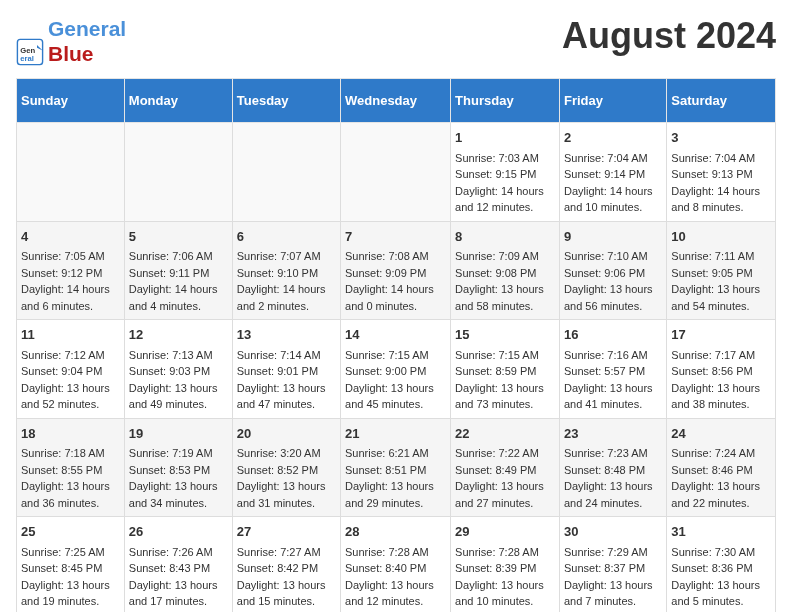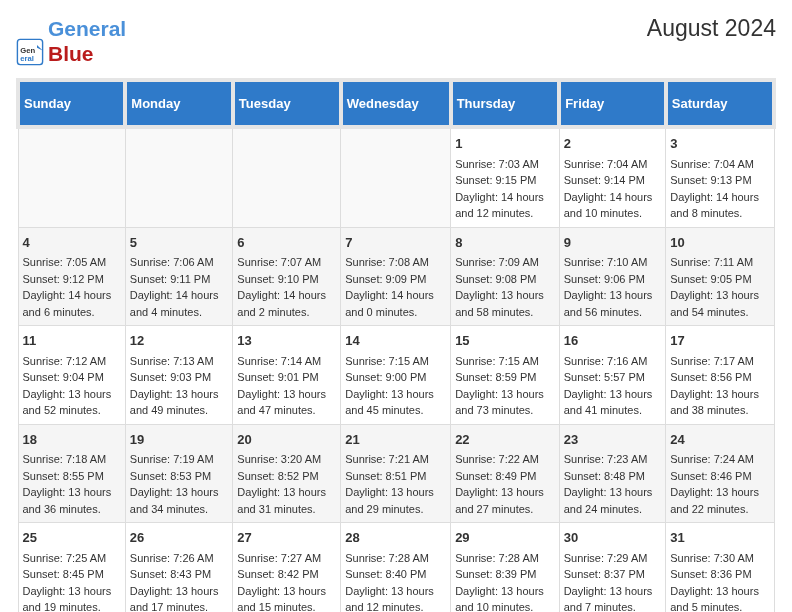--- a/index.html
+++ b/index.html
@@ -31,22 +31,22 @@
       color: #4a90d9;
     }
     .logo-icon {
       width: 28px;
       height: 28px;
     }
     .title-block {
       text-align: right;
     }
     .main-title {
-      font-size: 23px;
-      font-weight: normal;
+      font-size: 36px;
+      font-weight: bold;
       color: #333;
       line-height: 1.1;
     }
     .subtitle {
       font-size: 16px;
       color: #555;
     }
     table {
       width: 100%;
       border-collapse: collapse;
@@ -54,21 +54,21 @@
     }
     thead tr {
       background-color: #2f7ac9;
       color: #fff;
     }
     thead th {
       padding: 14px 4px;
       text-align: left;
       font-size: 13px;
       font-weight: bold;
-      border: 4px solid #e5e5e5;
+      border: 1px solid #e5e5e5;
     }
     tbody tr {
       border-bottom: 1px solid #ccc;
     }
     tbody td {
       vertical-align: top;
       padding: 5px 4px;
       border: 1px solid #ddd;
       color: #333;
       font-size: 11px;
@@ -253,21 +253,21 @@
           <div>Daylight: 13 hours and 34 minutes.</div>
         </td>
         <td>
           <span class="day-num">20</span>
           <div>Sunrise: 3:20 AM</div>
           <div>Sunset: 8:52 PM</div>
           <div>Daylight: 13 hours and 31 minutes.</div>
         </td>
         <td>
           <span class="day-num">21</span>
-          <div>Sunrise: 7:21 AM</div>
+          <div>Sunrise: 6:21 AM</div>
           <div>Sunset: 8:51 PM</div>
           <div>Daylight: 13 hours and 29 minutes.</div>
         </td>
         <td>
           <span class="day-num">22</span>
           <div>Sunrise: 7:22 AM</div>
           <div>Sunset: 8:49 PM</div>
           <div>Daylight: 13 hours and 27 minutes.</div>
         </td>
         <td>

